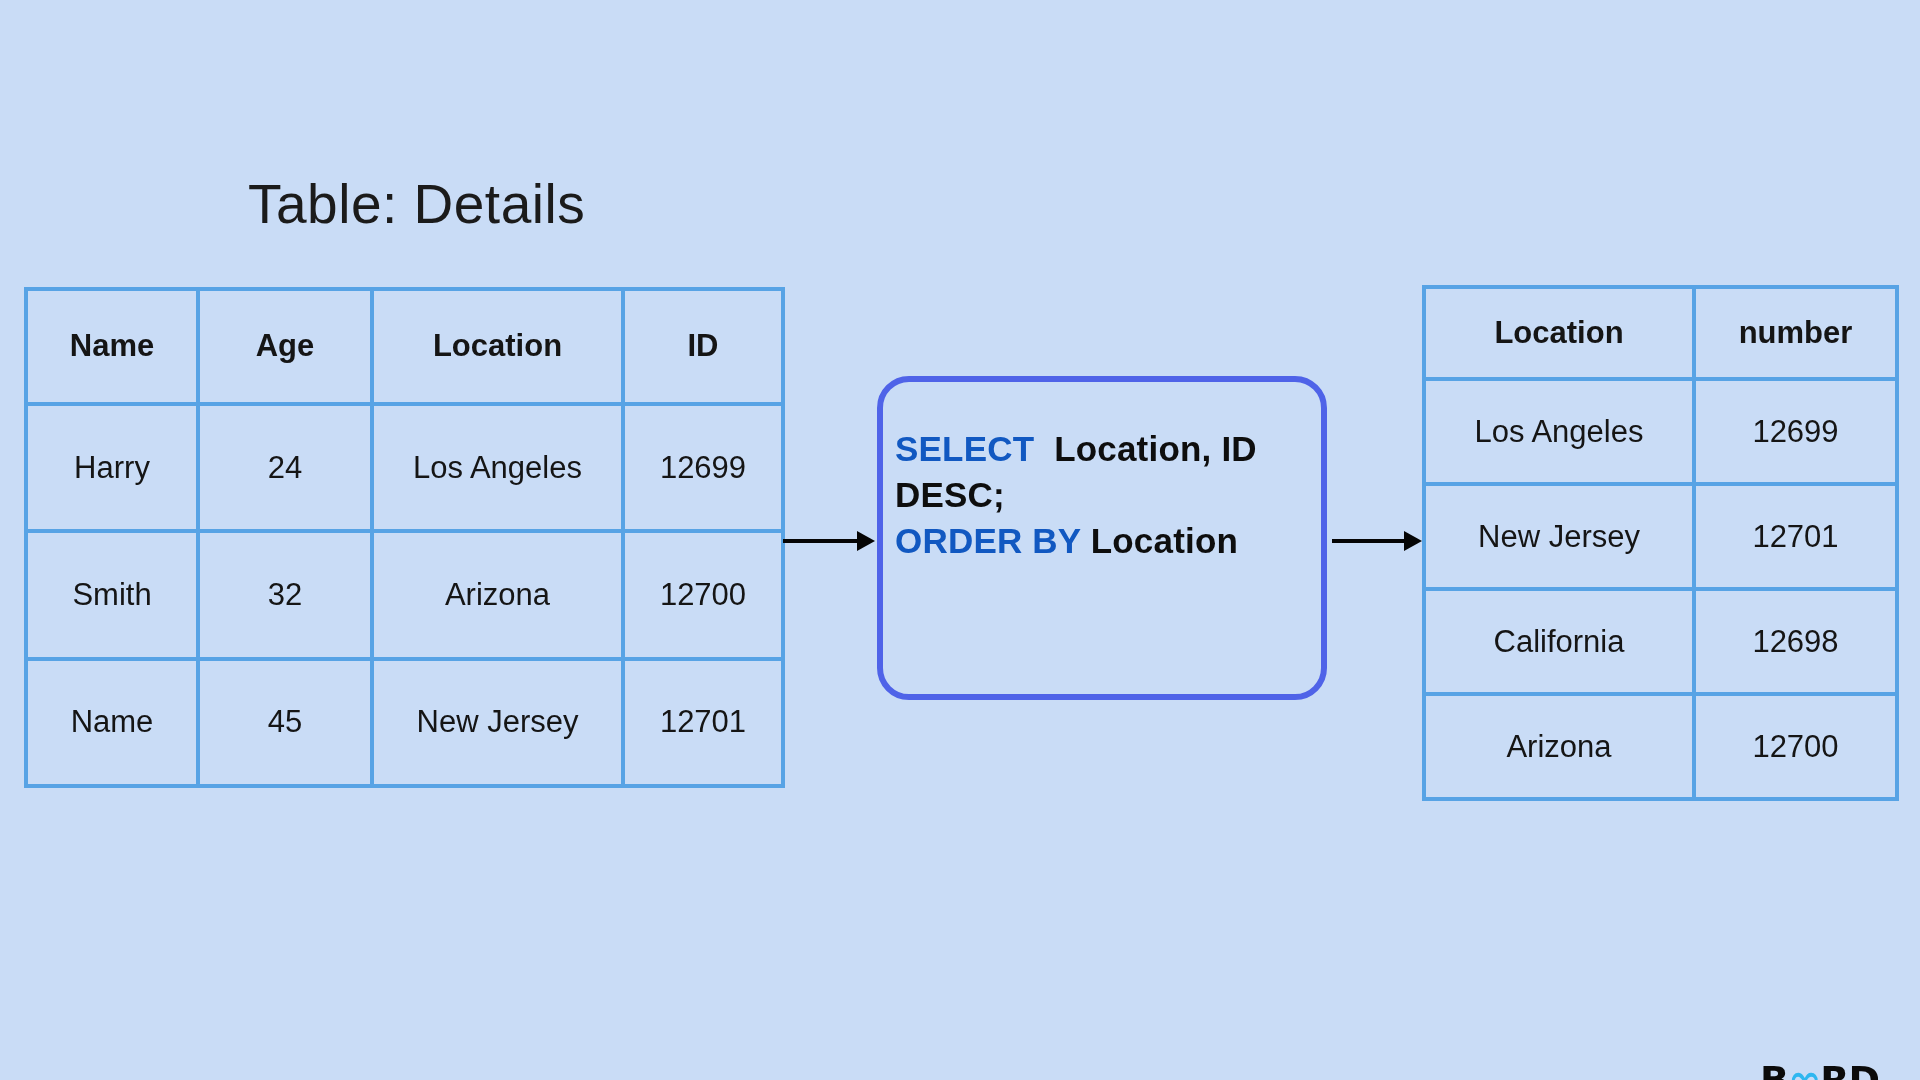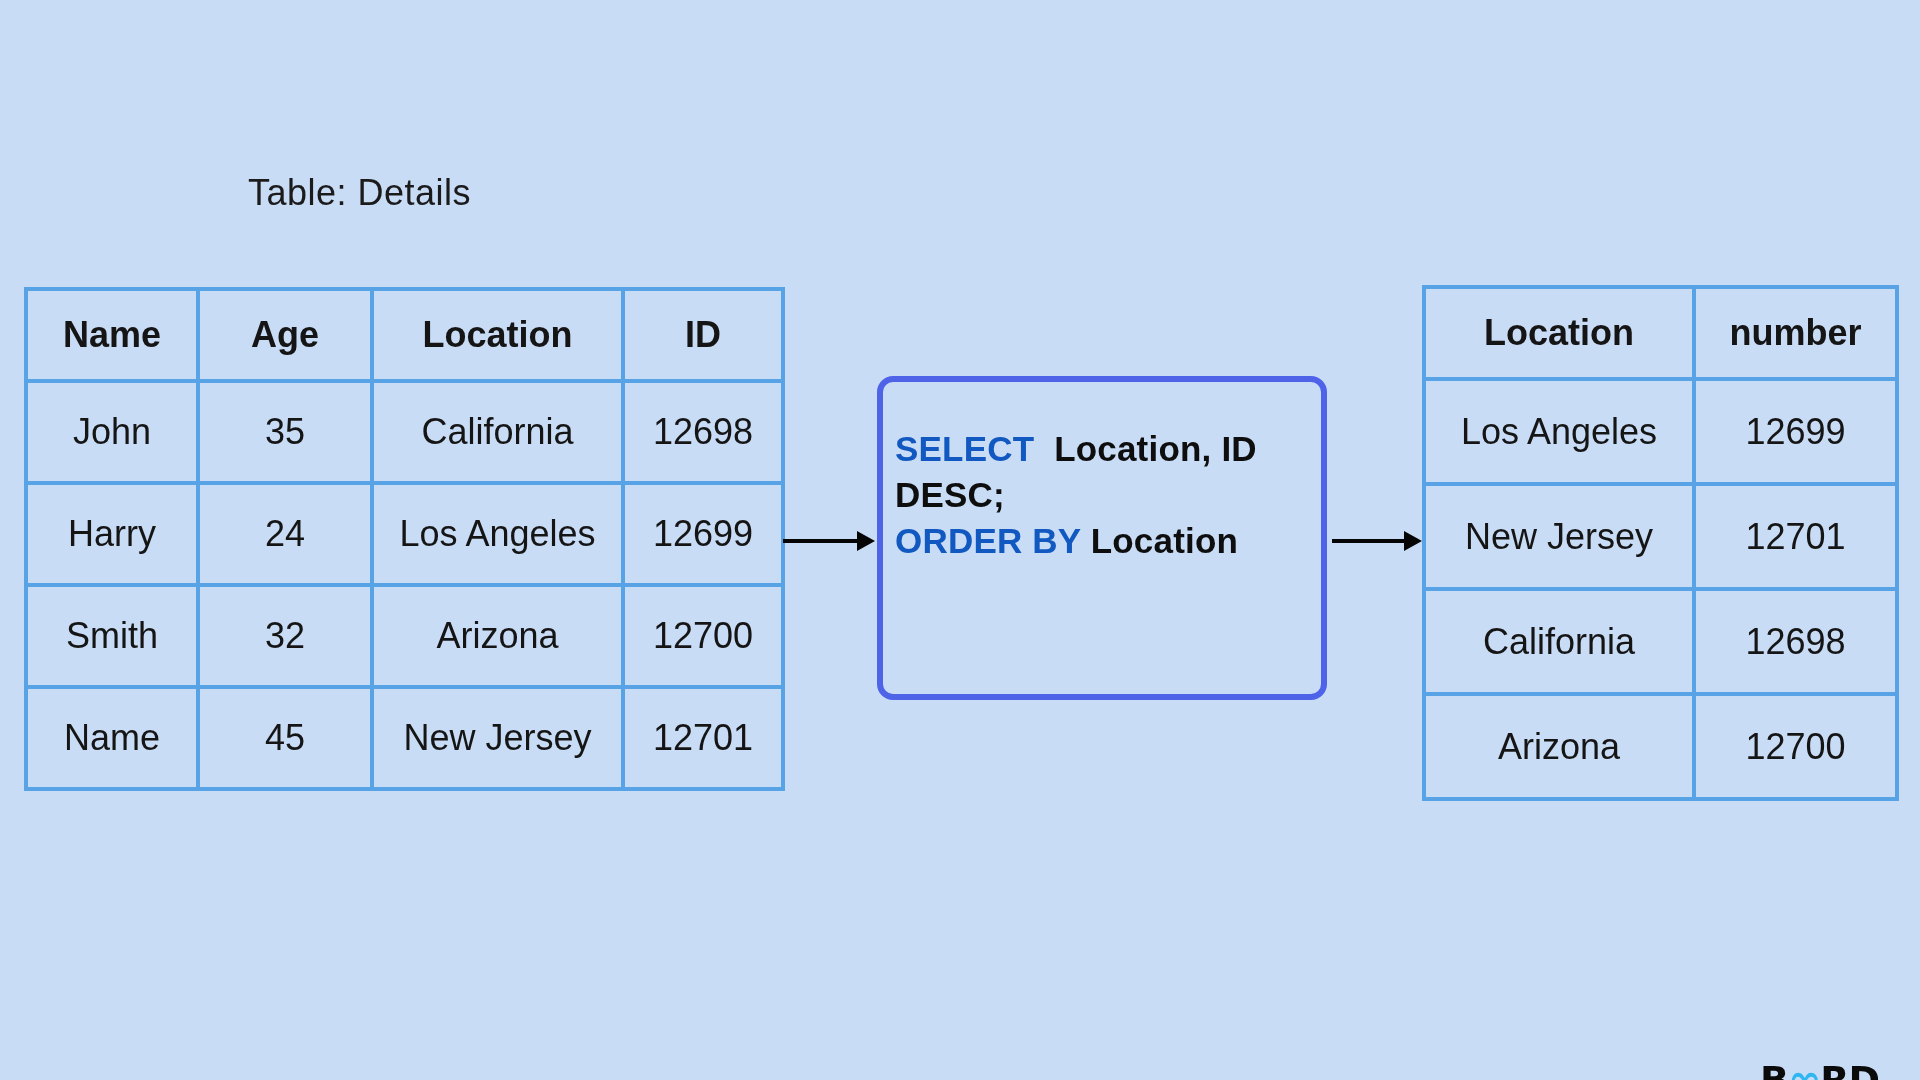--- a/index.html
+++ b/index.html
@@ -16,35 +16,35 @@
     position: relative;
     background: var(--background);
     font-family: "Liberation Sans", "DejaVu Sans", sans-serif;
     color: var(--text);
     overflow: hidden;
   }
   .page-title {
     position: absolute;
     left: 248px;
     top: 172px;
-    font-size: 36px;
+    font-size: 55px;
     font-weight: 400;
     letter-spacing: 0.5px;
     color: #1b1b1b;
   }
   table.data-tbl {
     position: absolute;
     border-collapse: collapse;
     table-layout: fixed;
   }
   table.data-tbl th, table.data-tbl td {
     border: 4px solid var(--table-border);
     text-align: center;
     vertical-align: middle;
-    font-size: 36px;
+    font-size: 31px;
     color: #151515;
     overflow: hidden;
   }
   table.data-tbl th { font-weight: bold; }
   table.data-tbl td { font-weight: 400; }
 
   #details-table { left: 24px; top: 287px; width: 757px; height: 501px; }
   #details-table tr.hdr-row { height: 92px; }
   #details-table tr.data-row { height: 102px; }
 
@@ -52,21 +52,21 @@
   #result-table tr.hdr-row { height: 92px; }
   #result-table tr.data-row { height: 105px; }
 
   .query-box {
     position: absolute;
     left: 877px;
     top: 376px;
     width: 450px;
     height: 324px;
     border: 6px solid var(--query-border);
-    border-radius: 16px;
+    border-radius: 32px;
     padding: 44px 8px 8px 12px;
     background: transparent;
   }
   .sql-line {
     font-size: 35px;
     font-weight: bold;
     line-height: 46px;
     white-space: pre-wrap;
     color: #0e0e0e;
     letter-spacing: 0.2px;
@@ -105,26 +105,20 @@
       <col style="width:174px">
       <col style="width:251px">
       <col style="width:160px">
   </colgroup>
   <tbody>
     <tr class="hdr-row">
       <th>Name</th>
       <th>Age</th>
       <th>Location</th>
       <th>ID</th>
-    </tr>
-    <tr class="data-row">
-      <td>John</td>
-      <td>35</td>
-      <td>California</td>
-      <td>12698</td>
     </tr>
     <tr class="data-row">
       <td>Harry</td>
       <td>24</td>
       <td>Los Angeles</td>
       <td>12699</td>
     </tr>
     <tr class="data-row">
       <td>Smith</td>
       <td>32</td>

